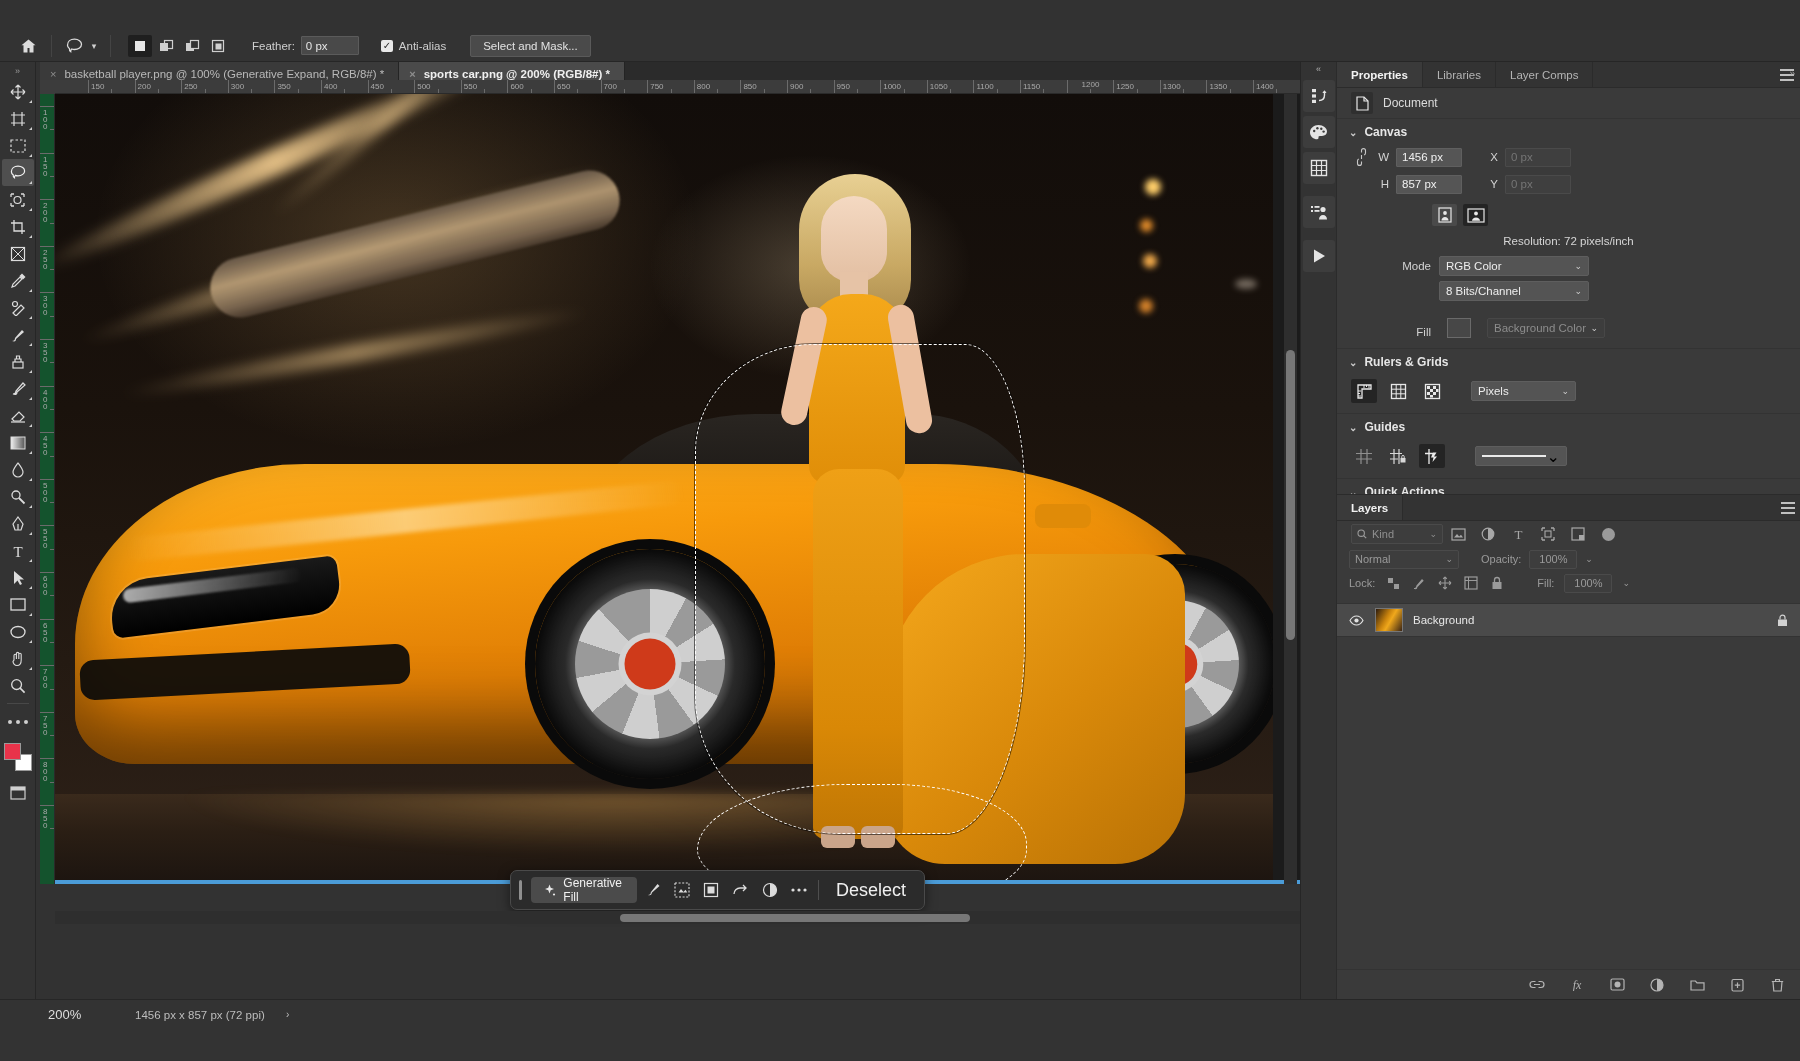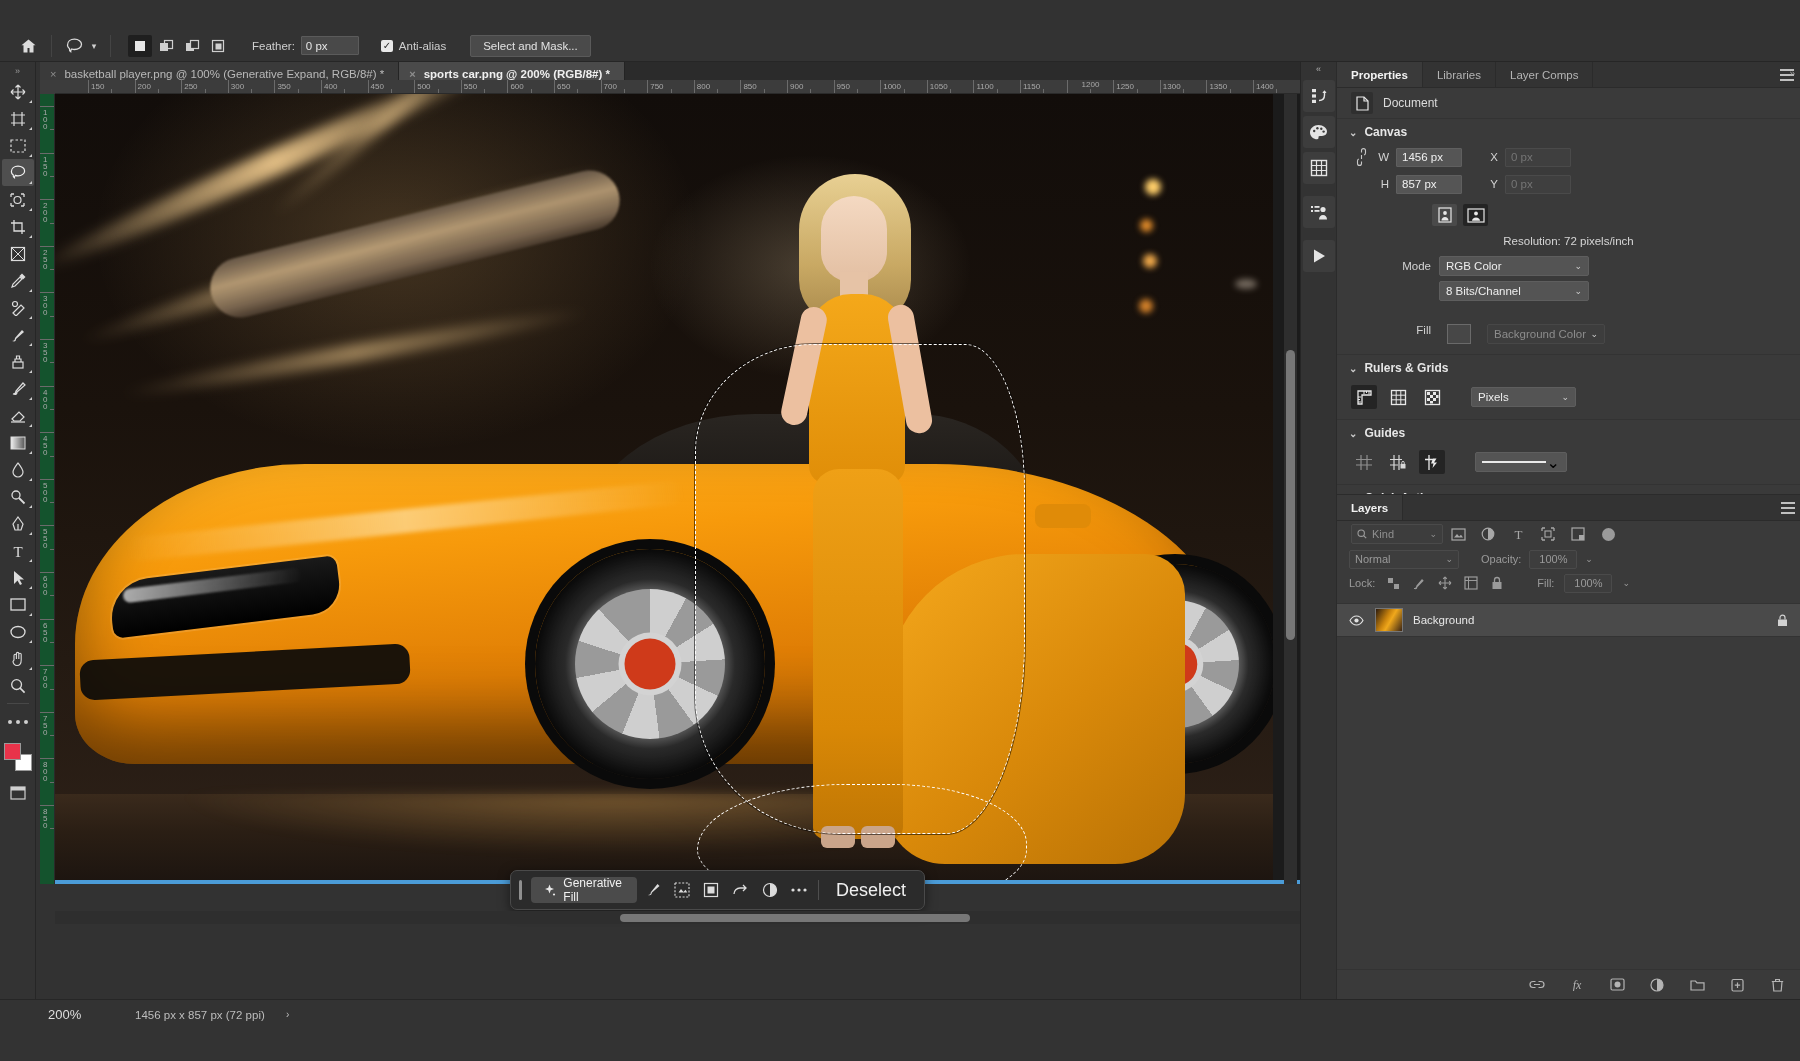--- a/index.html
+++ b/index.html
@@ -365,21 +365,21 @@
   .selrow { display: flex; align-items: center; padding-left: 12px; margin-top: 9px; gap: 8px; }
   .sel-label { font-size: 11.5px; color: #d2d2d2; width: 82px; text-align: right; }
   .sel {
     width: 150px; height: 20px; background: #545454; border: 1px solid #5e5e5e; border-radius: 2px;
     display: flex; align-items: center; justify-content: space-between; padding: 0 6px;
     font-size: 11.5px; color: #ededed;
   }
   .sel.dim { background: #3d3d3d; border-color: #474747; color: #8c8c8c; }
   .sel .dn { font-size: 9px; color: #cfcfcf; }
 
-  .fillrow { display: flex; align-items: flex-start; padding-left: 12px; margin-top: 23px; gap: 16px; }
+  .fillrow { display: flex; align-items: flex-end; padding-left: 12px; margin-top: 17px; gap: 16px; }
   .fillsw { width: 24px; height: 20px; background: #474747; border: 1px solid #6a6a6a; }
 
   .iconrow { display: flex; align-items: center; gap: 8px; padding-left: 14px; margin-top: 4px; }
   .sq-btn {
     width: 26px; height: 24px; border-radius: 2px; display: flex; align-items: center; justify-content: center;
   }
   .sq-btn.active { background: #242424; }
 
   .linesel {
     width: 92px; height: 20px; background: #545454; border: 1px solid #5e5e5e; border-radius: 2px;

